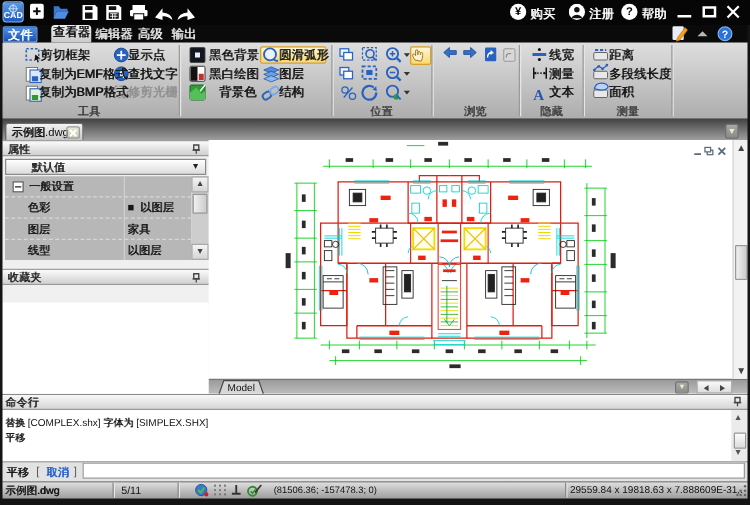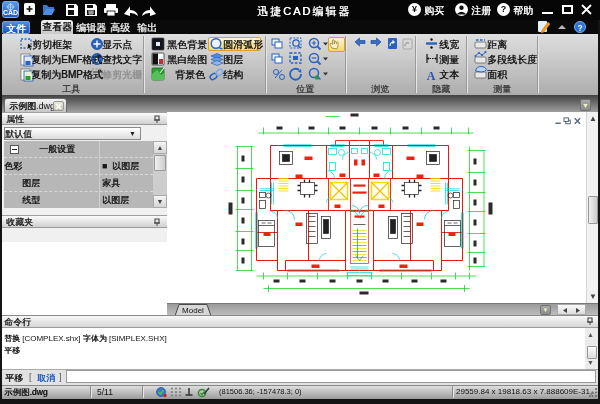--- a/index.html
+++ b/index.html
@@ -33,42 +33,41 @@
 .rbtn{position:absolute;font-size:10px;color:#141414;height:13px;line-height:13px;white-space:nowrap}
 .hl{position:absolute;background:linear-gradient(#fdf6d8,#fbd96a);border:1px solid #d9a02a;border-radius:2px}
 
 #doctab{left:4px;top:3px;width:63px;height:14px;background:linear-gradient(#f4f4f4,#c6c6c6);border:1px solid #6a6a6a;border-bottom:none;border-radius:3px 3px 0 0;font-size:9px;color:#111;line-height:14px;padding-left:4px}
 #doctab .x{position:absolute;right:2px;top:2px;width:11px;height:10px;background:linear-gradient(#e8e8d8,#c8c8b0);border:1px solid #999;border-radius:2px;font-size:7px;line-height:9px;text-align:center;color:#fff;font-weight:bold;text-shadow:0 0 1px #888}
 #tabchev{left:580px;top:4px;width:11px;height:12px;background:linear-gradient(#a8a8a8,#8a8a8a);border:1px solid #707070;border-radius:2px;font-size:7px;text-align:center;line-height:11px;color:#f2eebc}
 
 #leftpanel{left:2px;top:0;width:165px;height:203px;background:#f0f0f0}
 .phead{position:absolute;left:0;width:165px;height:13px;background:linear-gradient(#fbfbfb,#d0d0d0);border-top:1px solid #a0a0a0;border-bottom:1px solid #9a9a9a;font-size:9px;color:#222;line-height:13px;padding-left:4px}
 .pin{position:absolute;right:6px;top:2px;width:8px;height:9px}
-#combo{position:absolute;left:2px;top:15px;width:137px;height:13px;background:linear-gradient(#fff,#dcdcdc);border:1px solid #8a8a8a;font-size:9px;color:#222;line-height:12px;padding-left:0}
+#combo{position:absolute;left:2px;top:15px;width:161px;height:13px;background:linear-gradient(#fff,#dcdcdc);border:1px solid #8a8a8a;font-size:9px;color:#222;line-height:12px;padding-left:20px}
 #grid{position:absolute;left:2px;top:29px;width:149px;height:67px;background:#b7b7b7;overflow:hidden}
 .grow{position:absolute;left:0;width:149px;height:17px;border-bottom:1px dashed #d8d8d8;font-size:9px;color:#161616;line-height:16px}
 .gcol{position:absolute;left:95px;top:0;height:100%;width:1px;background:#cfcfcf}
 #vscroll1{position:absolute;left:151px;top:29px;width:14px;height:67px;background:#cdcdcd}
 .sbtn{position:absolute;left:0;width:14px;height:13px;background:linear-gradient(#f5f5f5,#d5d5d5);border:1px solid #aaa;color:#444;font-size:7px;text-align:center;line-height:12px}
 .sthumb{position:absolute;left:1px;width:12px;background:linear-gradient(90deg,#f0f0f0,#ccc);border:1px solid #999;border-radius:1px}
 
 #canvas{left:167px;top:0;width:431px;height:203px;background:#fff}
 #modelbar{position:absolute;left:0;top:191px;width:431px;height:12px;background:linear-gradient(#9a9a9a,#bdbdbd);border-top:1px solid #777}
 #vscroll2{position:absolute;left:419px;top:0;width:12px;height:191px;background:#f2f2f2;border-left:1px solid #d5d5d5}
 
 .stext{position:absolute;font-size:8.5px;color:#111;top:2px}
 .ssep{position:absolute;top:1px;height:12px;width:1px;background:#8a8a8a;box-shadow:1px 0 0 #e8e8e8}
 </style></head><body>
 <div id="win">
   <div class="abs" id="titlebar">
     <div class="abs" id="logo"><svg style="position:absolute;left:0;top:0" width="15" height="15" viewBox="0 0 15 15">
           <circle cx="7.5" cy="5" r="2.8" fill="none" stroke="#cfe0f8" stroke-width=".8"></circle>
           <path d="M7.5 1v8M3.5 5h8" stroke="#cfe0f8" stroke-width=".7"></path>
         </svg>CAD</div>
-    <div class="abs zh" id="title">迅捷CAD编辑器</div>
     <svg class="abs" style="left:23px;top:2px" width="135" height="16" viewBox="0 0 135 16">
 
       <rect x="1" y="1" width="11" height="12" rx="1.5" fill="#fff"></rect>
         <path d="M6.5 4v6M3.5 7h6" stroke="#111" stroke-width="1.6"></path>
 
       <path d="M20 3h4l1.5 2H31v2H22.5L20 12z" fill="#3a78d0"></path>
         <path d="M20 12l2.5-5H32l-3 6h-9z" fill="#4f8de2"></path>
 
       <path d="M43 2h10l2 2v10H43z" fill="#fff"></path>
         <rect x="45" y="8" width="6" height="5" fill="#111"></rect>
@@ -262,22 +261,22 @@
   </div>
   <div class="abs" id="main">
     <div class="abs" id="leftpanel">
       <div class="phead" style="top:0"><span class="zh">属性</span><svg class="pin" width="8" height="9" viewBox="0 0 8 9">
             <path d="M2 1h4v4H2z" fill="none" stroke="#444" stroke-width="1.1"></path>
             <path d="M1 5h6M4 5v3" stroke="#444" stroke-width="1"></path>
           </svg></div>
       <div class="abs" id="combo"><span class="zh">默认值</span><span style="position:absolute;right:4px;top:0;font-size:7px;color:#222">▼</span></div>
       <div class="abs" id="grid">
         <div class="gcol"></div>
-        <div class="grow" style="top:0"><span style="position:absolute;left:6px;top:4px;width:9px;height:9px;background:#fff;border:1px solid #555"></span><span style="position:absolute;left:8px;top:8px;width:5px;height:1px;background:#222"></span><span class="zh" style="margin-left:35px">一般设置</span></div>
-        <div class="grow" style="top:17px"><span class="zh" style="">色彩</span><span class="abs" style="left:98px">■</span><span class="abs zh" style="left:108px">以图层</span></div>
+        <div class="grow" style="top:0"><span style="position:absolute;left:6px;top:4px;width:9px;height:9px;background:#fff;border:1px solid #555"></span><span style="position:absolute;left:8px;top:8px;width:5px;height:1px;background:#222"></span><span class="zh" style="margin-left:19px">一般设置</span></div>
+        <div class="grow" style="top:17px"><span class="zh" style="margin-left:18px">色彩</span><span class="abs" style="left:98px">■</span><span class="abs zh" style="left:108px">以图层</span></div>
         <div class="grow" style="top:34px"><span class="zh" style="margin-left:18px">图层</span><span class="abs zh" style="left:98px">家具</span></div>
         <div class="grow" style="top:51px"><span class="zh" style="margin-left:18px">线型</span><span class="abs zh" style="left:98px">以图层</span></div>
       </div>
       <div class="abs" id="vscroll1">
         <div class="sbtn" style="top:0">▲</div>
         <div class="sthumb" style="top:14px;height:16px"></div>
         <div class="sbtn" style="top:54px">▼</div>
       </div>
       <div class="phead" style="top:103px"><span class="zh">收藏夹</span><svg class="pin" width="8" height="9" viewBox="0 0 8 9">
             <path d="M2 1h4v4H2z" fill="none" stroke="#444" stroke-width="1.1"></path>

